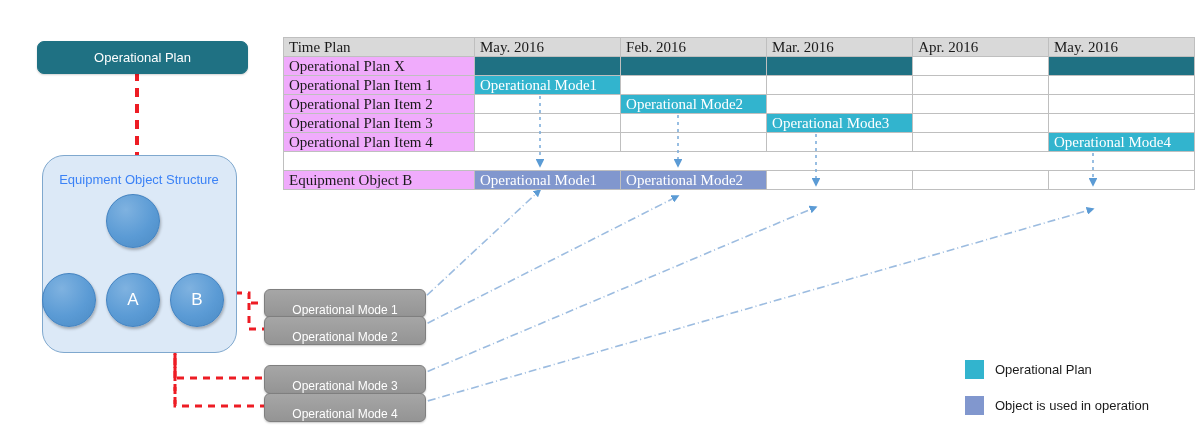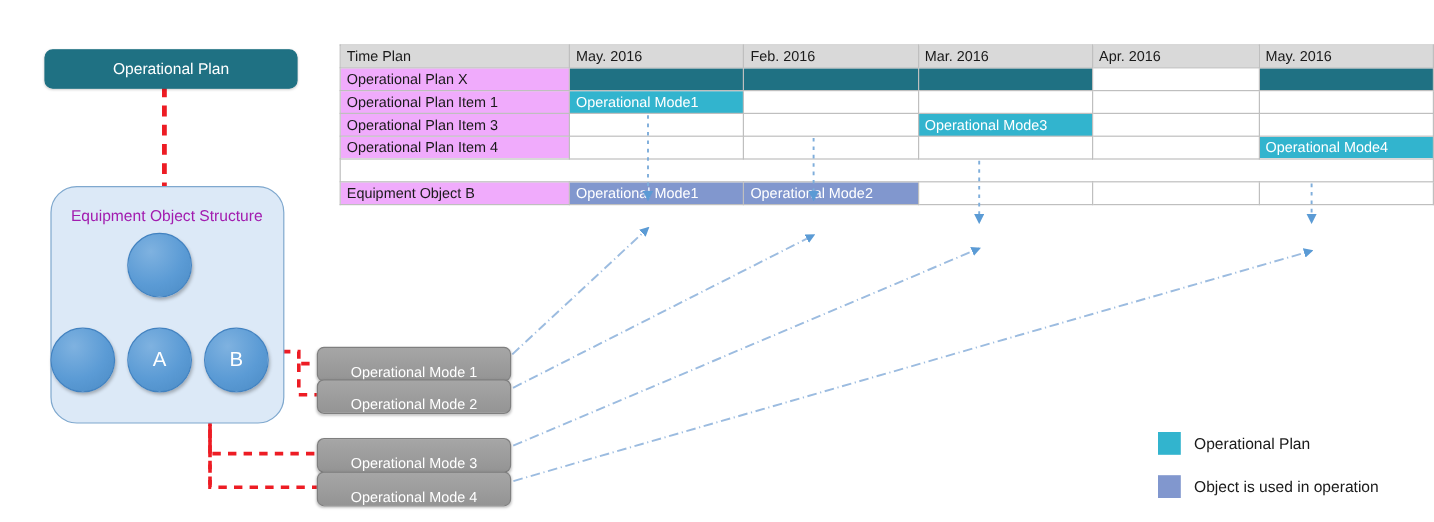--- a/index.html
+++ b/index.html
@@ -22,21 +22,21 @@
     background:#1F7183;border:1px solid #1F7183;border-radius:7px;
     color:#ffffff;font-size:13px;display:flex;align-items:center;justify-content:center;
     z-index:3;box-shadow:0 1px 2px rgba(0,0,0,.18);
   }
   .eos-panel{
     position:absolute;left:42px;top:155px;width:193px;height:196px;
     background:#DCE9F7;border:1px solid #7FA8CE;border-radius:22px;z-index:2;
   }
   .eos-title{
     position:absolute;left:46px;top:172px;width:186px;text-align:center;
-    font-size:13px;color:#a21caf;z-index:4;
+    font-size:13px;color:#3b82f6;z-index:4;
   }
   .node{
     position:absolute;border-radius:50%;
     background:radial-gradient(circle at 36% 28%, #7FB2E0 0%, #5B9BD5 55%, #4A8AC4 100%);
     border:1px solid #4282C0;
     box-shadow:1px 2px 3px rgba(0,0,0,.28);
     color:#ffffff;font-size:17px;
     display:flex;align-items:center;justify-content:center;z-index:4;
   }
   #node-root{left:106px;top:194px;width:52px;height:52px;}
@@ -53,21 +53,21 @@
     box-shadow:0 1px 2px rgba(0,0,0,.22);
   }
   #mode-box-1{top:289px;}
   #mode-box-2{top:316px;}
   #mode-box-3{top:365px;}
   #mode-box-4{top:393px;}
 
   
   #plan-table{
     position:absolute;left:283px;top:37px;border-collapse:collapse;
-    table-layout:fixed;z-index:3;font-size:12px;
+    table-layout:fixed;z-index:3;font-size:15px;font-family:Liberation Serif, serif;
   }
   #plan-table td,#plan-table th{
     border:1px solid #BFBFBF;padding:0 5px;height:18px;
     font-weight:normal;text-align:left;vertical-align:middle;
     white-space:nowrap;overflow:hidden;
   }
   .col-label{width:188px;background:#D9D9D9;color:#1a1a1a;}
   .col-month{width:139px;background:#D9D9D9;color:#1a1a1a;}
   .row-label{background:#f0abfc;color:#1a1a1a;}
   .row-label.bold{font-weight:bold;}
@@ -202,20 +202,28 @@
         </tr>
         <tr>
           <td class="row-label">Operational Plan Item 1</td>
           <td class="cell teal">Operational Mode1</td>
           <td class="cell"></td>
           <td class="cell"></td>
           <td class="cell"></td>
           <td class="cell"></td>
         </tr>
         <tr>
+          <td class="row-label">Operational Plan Item 2</td>
+          <td class="cell"></td>
+          <td class="cell teal">Operational Mode2</td>
+          <td class="cell"></td>
+          <td class="cell"></td>
+          <td class="cell"></td>
+        </tr>
+        <tr>
           <td class="row-label">Operational Plan Item 3</td>
           <td class="cell"></td>
           <td class="cell"></td>
           <td class="cell teal">Operational Mode3</td>
           <td class="cell"></td>
           <td class="cell"></td>
         </tr>
         <tr>
           <td class="row-label">Operational Plan Item 4</td>
           <td class="cell"></td>

